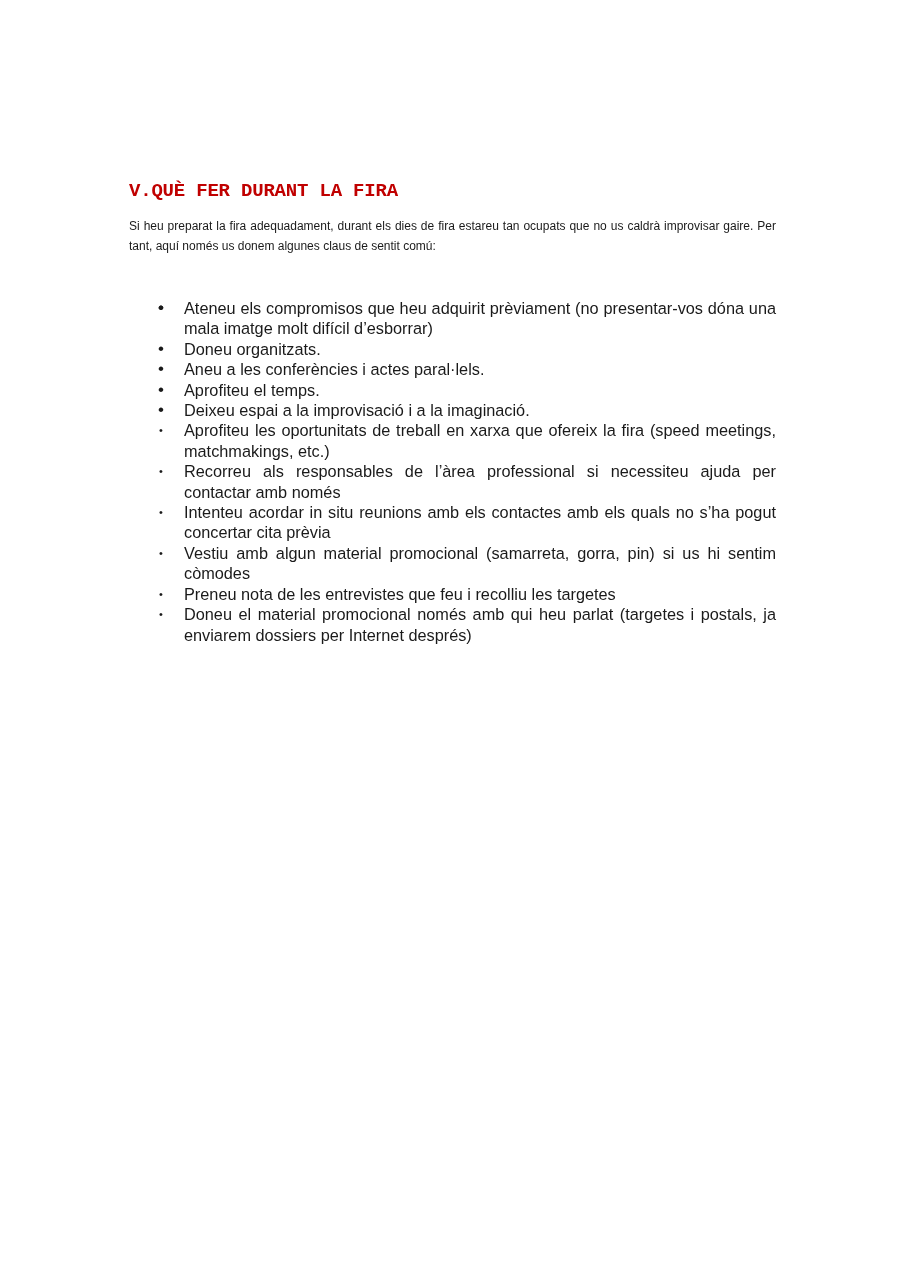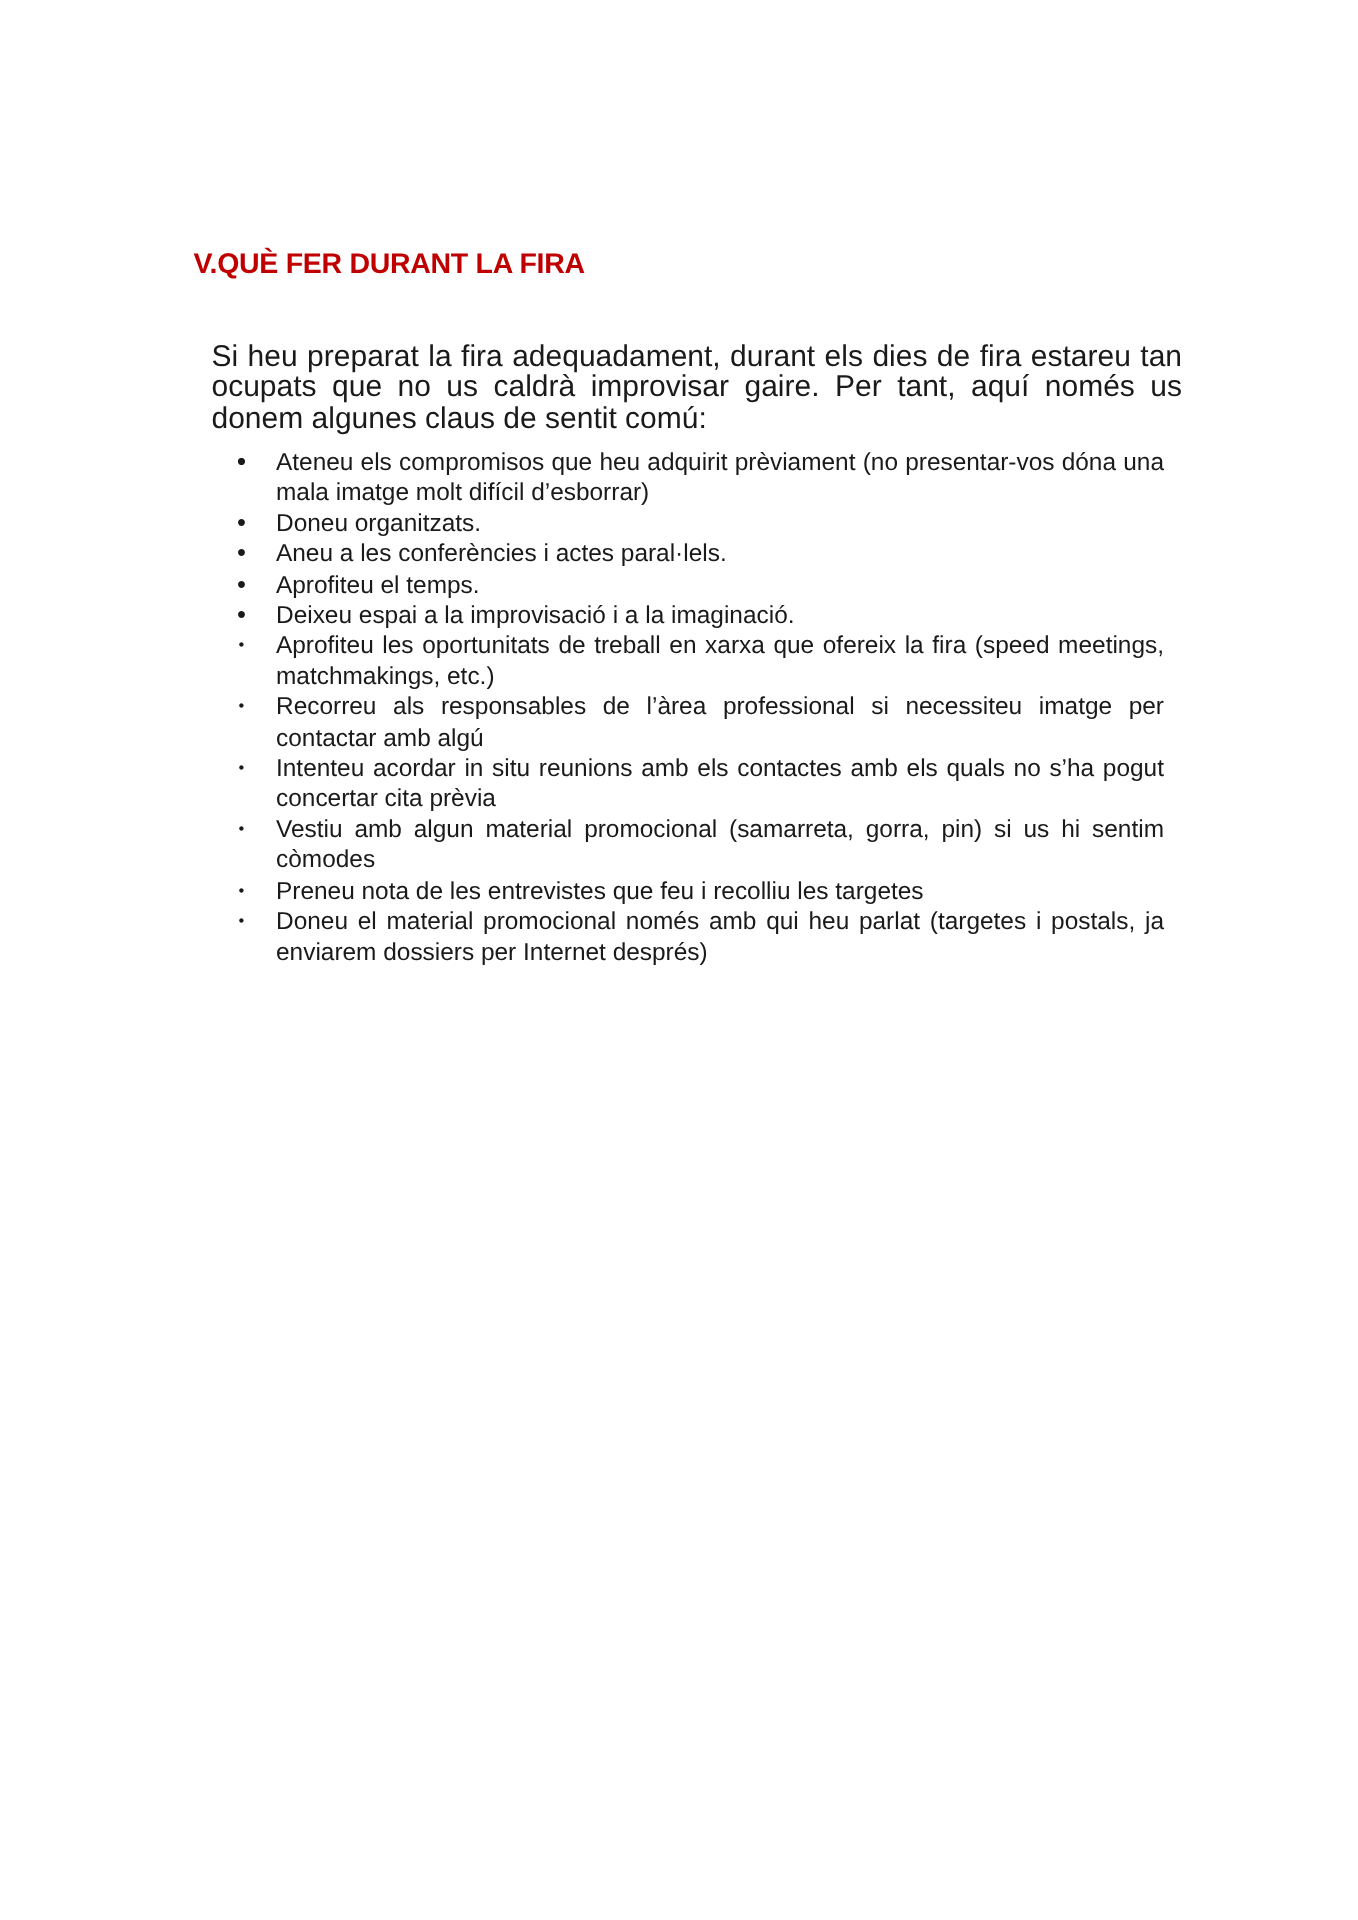--- a/index.html
+++ b/index.html
@@ -1,23 +1,23 @@
 <!DOCTYPE html>
 <html><head>
 <meta charset="utf-8">
 <style>
   html, body { margin: 0; padding: 0; background: #ffffff; }
   body { width: 905px; height: 1280px; position: relative; overflow: hidden; }
   .page { position: absolute; left: 129px; top: 0; width: 647px; color: #1a1a1a;
           font-family: "Liberation Sans Narrow", "Liberation Sans", sans-serif; }
-  .heading { position: absolute; top: 166px; left: 0; margin: 0;
-             font-family: Liberation Sans, sans-serif; font-weight: bold; font-size: 19px;
+  .heading { position: absolute; top: 180px; left: 0; margin: 0;
+             font-family: Liberation Mono, monospace; font-weight: bold; font-size: 19px;
              color: #c00000; letter-spacing: -0.2px; white-space: nowrap; }
-  .intro { position: absolute; top: 216px; left: 0; width: 647px; margin: 12px;
-           font-size: 20px; line-height: 20.4px; text-align: justify; }
+  .intro { position: absolute; top: 216px; left: 0; width: 647px; margin: 0;
+           font-size: 12px; line-height: 20.4px; text-align: justify; }
   .list { position: absolute; top: 298px; left: 0; width: 647px; margin: 0; padding: 0; list-style: none;
           font-size: 16.3px; line-height: 20.4px; }
   .list li { position: relative; padding-left: 55px; text-align: justify; }
   .bullet { position: absolute; left: 27px; top: 0; width: 10px; text-align: center; }
   .bullet.big { font-size: 17px; }
   .bullet.small { font-size: 11px; }
 </style>
 </head>
 <body>
 
@@ -25,19 +25,19 @@
   <h2 class="heading">V.QUÈ FER DURANT LA FIRA</h2>
   <p class="intro">Si heu preparat la fira adequadament, durant els dies de fira estareu tan ocupats que no us caldrà improvisar gaire. Per tant, aquí només us donem algunes claus de sentit comú:</p>
   <ul class="list">
     <li><span class="bullet big">•</span></li>
     <li><span class="bullet big">•</span><span>Ateneu els compromisos que heu adquirit prèviament (no presentar-vos dóna una mala imatge molt difícil d’esborrar)</span></li>
     <li><span class="bullet big">•</span><span>Doneu organitzats.</span></li>
     <li><span class="bullet big">•</span><span>Aneu a les conferències i actes paral·lels.</span></li>
     <li><span class="bullet big">•</span><span>Aprofiteu el temps.</span></li>
     <li><span class="bullet big">•</span><span>Deixeu espai a la improvisació i a la imaginació.</span></li>
     <li><span class="bullet small">•</span><span>Aprofiteu les oportunitats de treball en xarxa que ofereix la fira (speed meetings, matchmakings, etc.)</span></li>
-    <li><span class="bullet small">•</span><span>Recorreu als responsables de l’àrea professional si necessiteu imatge per contactar amb algú</span></li>
+    <li><span class="bullet small">•</span><span>Recorreu als responsables de l’àrea professional si necessiteu ajuda per contactar amb només</span></li>
     <li><span class="bullet small">•</span><span>Intenteu acordar in situ reunions amb els contactes amb els quals no s’ha pogut concertar cita prèvia</span></li>
     <li><span class="bullet small">•</span><span>Vestiu amb algun material promocional (samarreta, gorra, pin) si us hi sentim còmodes</span></li>
     <li><span class="bullet small">•</span><span>Preneu nota de les entrevistes que feu i recolliu les targetes</span></li>
     <li><span class="bullet small">•</span><span>Doneu el material promocional només amb qui heu parlat (targetes i postals, ja enviarem dossiers per Internet després)</span></li>
   </ul>
 </div>
 
 </body></html>

